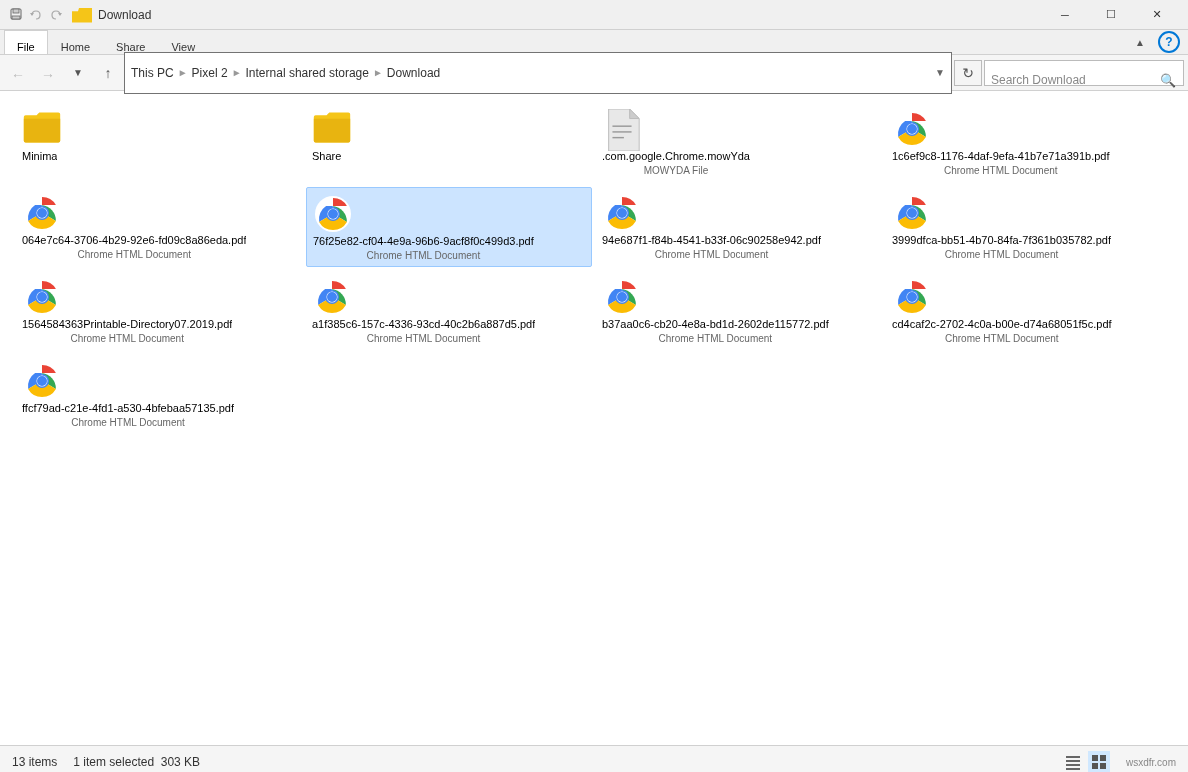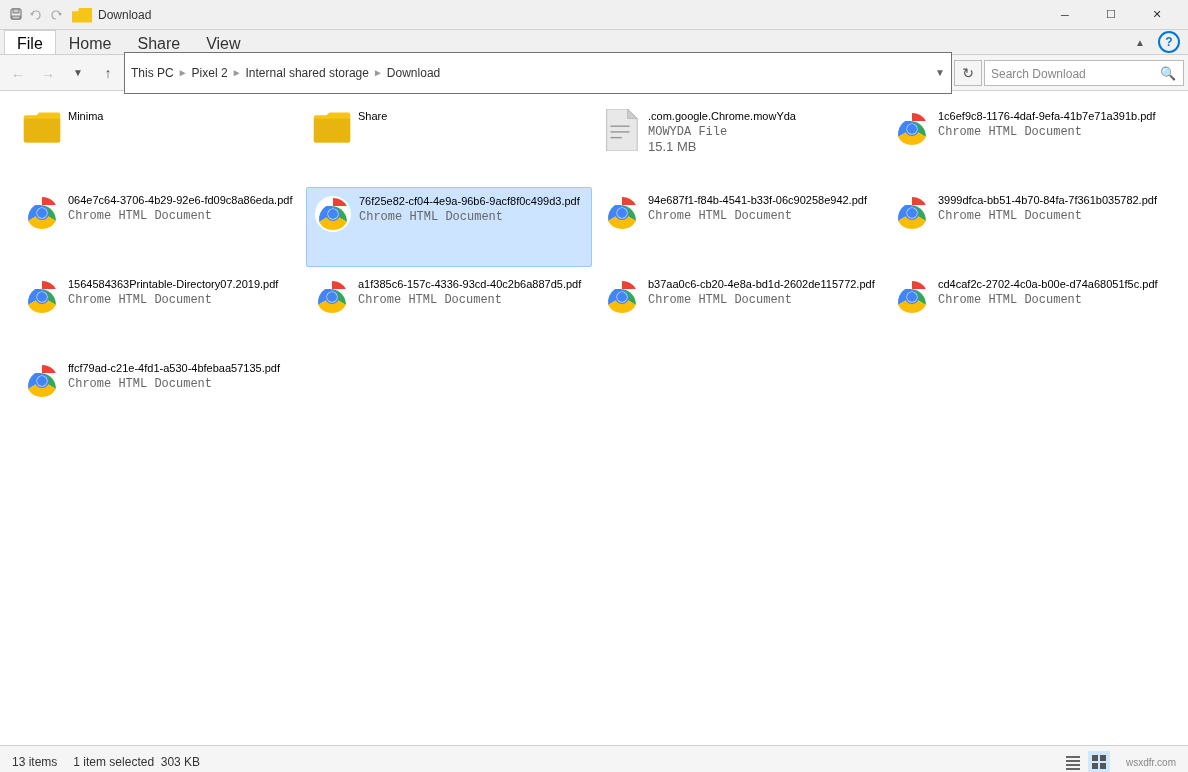--- a/index.html
+++ b/index.html
@@ -52,22 +52,22 @@
       background: #f0f0f0;
       border-bottom: 1px solid #d0d0d0;
     }
     .ribbon-tabs {
       display: flex;
       gap: 0;
       padding: 0 4px;
       height: 24px;
     }
     .ribbon-tab {
-      padding: 4px 12px;
-      font-size: 16px;
+      padding: 10px 12px;
+      font-size: 11px;
       color: #333;
       cursor: pointer;
       border: 1px solid transparent;
       border-bottom: none;
     }
     .ribbon-tab.active {
       background: #fff;
       border-color: #d0d0d0;
       color: #000;
     }
@@ -124,22 +124,22 @@
       display: flex; align-items: center; justify-content: center;
       cursor: pointer;
       font-size: 14px;
       color: #555;
     }
     .search-box {
       height: 26px;
       border: 1px solid #bbb;
       background: #fff;
       display: flex;
-      align-items: flex-end;
-      padding: 4px 6px;
+      align-items: flex-start;
+      padding: 12px 6px;
       gap: 4px;
       width: 200px;
       font-size: 12px;
       color: #888;
     }
 
     
     .main-content {
       display: flex;
       height: calc(772px - 30px - 24px - 36px - 28px);
@@ -152,51 +152,50 @@
       display: grid;
       grid-template-columns: repeat(4, 1fr);
       grid-auto-rows: 80px;
       align-content: start;
       gap: 4px;
       overflow-y: auto;
     }
 
     .file-item {
       display: flex;
-      flex-direction: row;
+      flex-direction: column;
       align-items: flex-start;
       padding: 6px;
       cursor: pointer;
       border-radius: 2px;
-      gap: 6px;
       min-height: 70px;
+      text-align: center;
     }
     .file-item.selected { background: #cce4ff; border: 1px solid #99c9ff; }
 
     .file-icon {
       width: 40px;
       height: 40px;
       flex-shrink: 0;
     }
 
     .file-info {
       flex: 1;
       overflow: hidden;
     }
     .file-name {
       font-size: 11px;
       color: #000;
       word-break: break-all;
       line-height: 1.3;
     }
     .file-type {
-      font-size: 12px;
+      font-size: 10px;
       color: #666;
       margin-top: 2px;
-      font-family: Liberation Mono, monospace;
     }
     .file-size {
       font-size: 13px;
       color: #666;
     }
 
     
     .status-bar {
       height: 28px;
       background: #f5f5f5;

